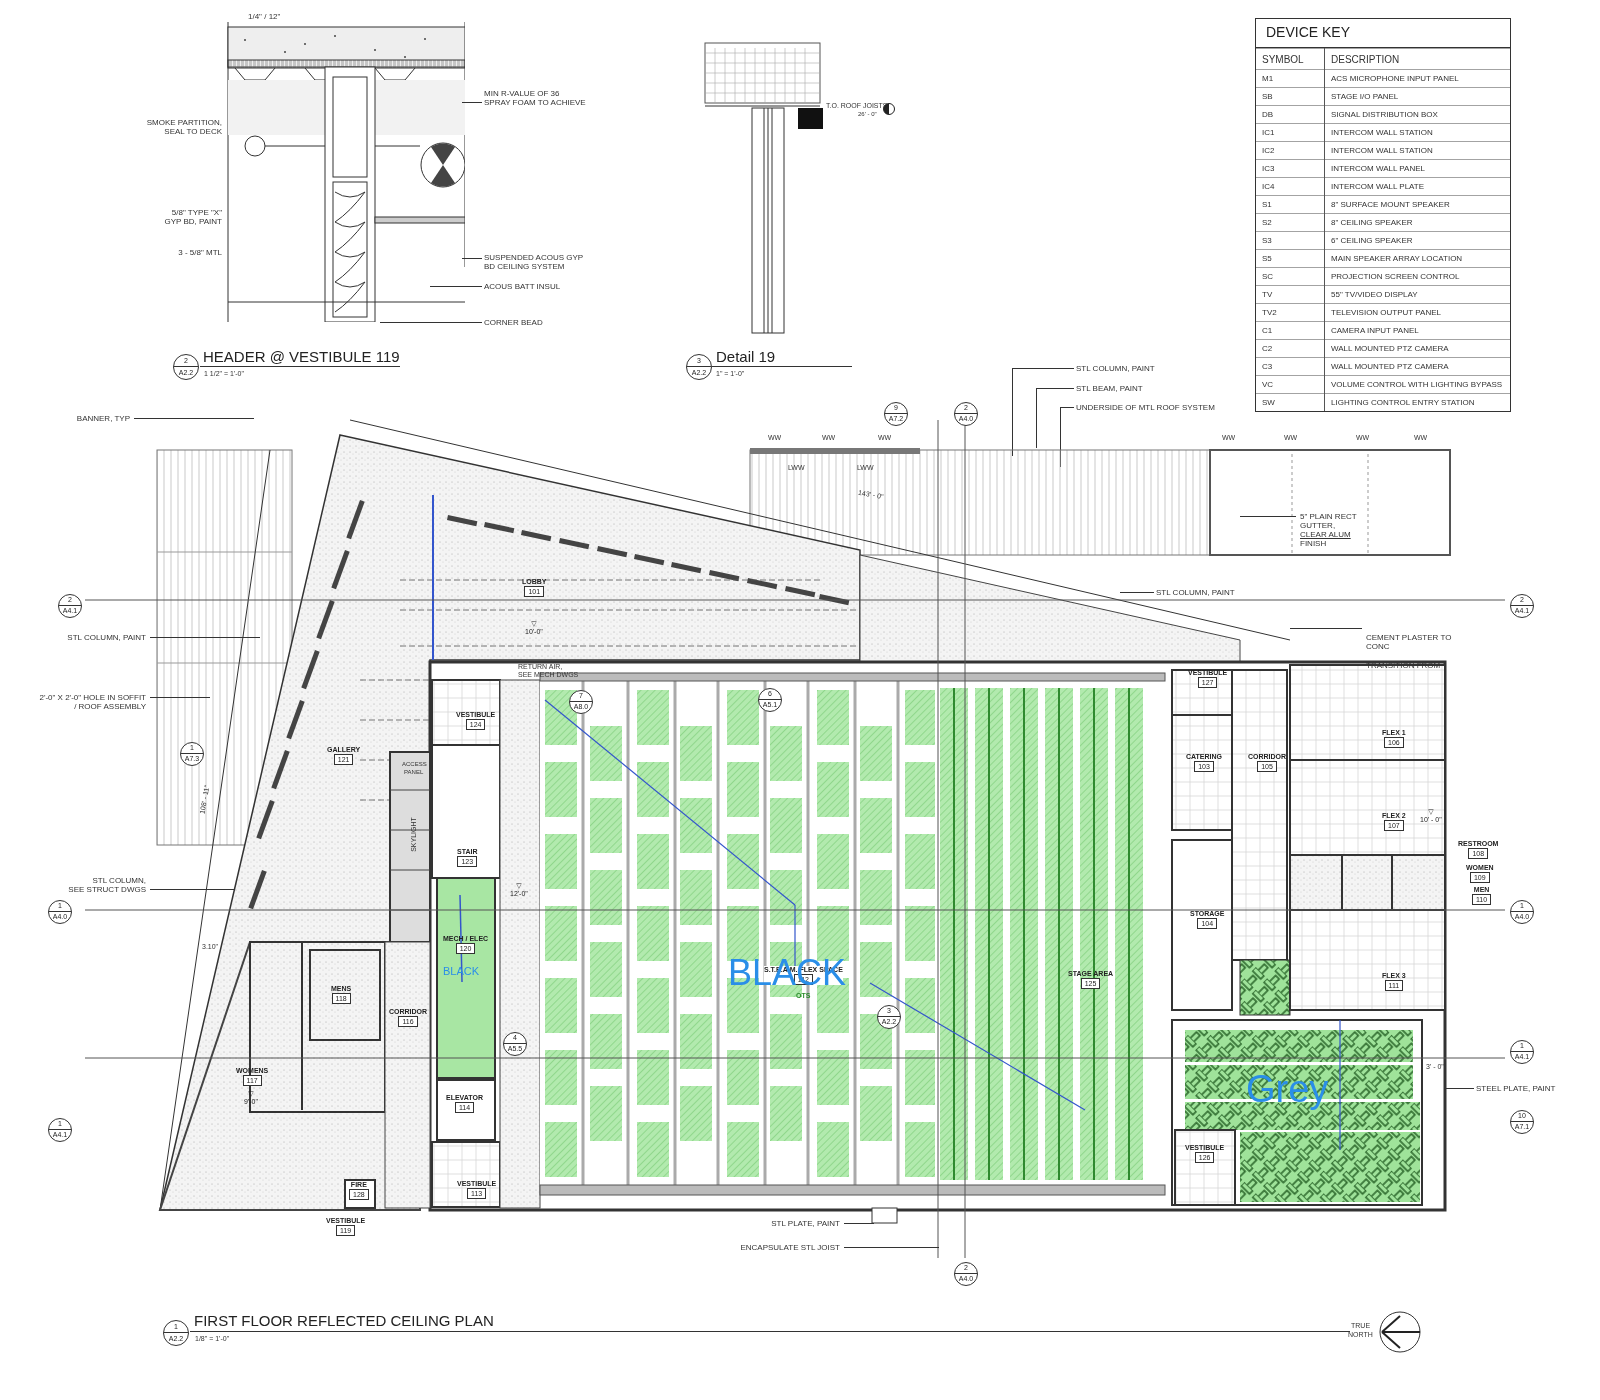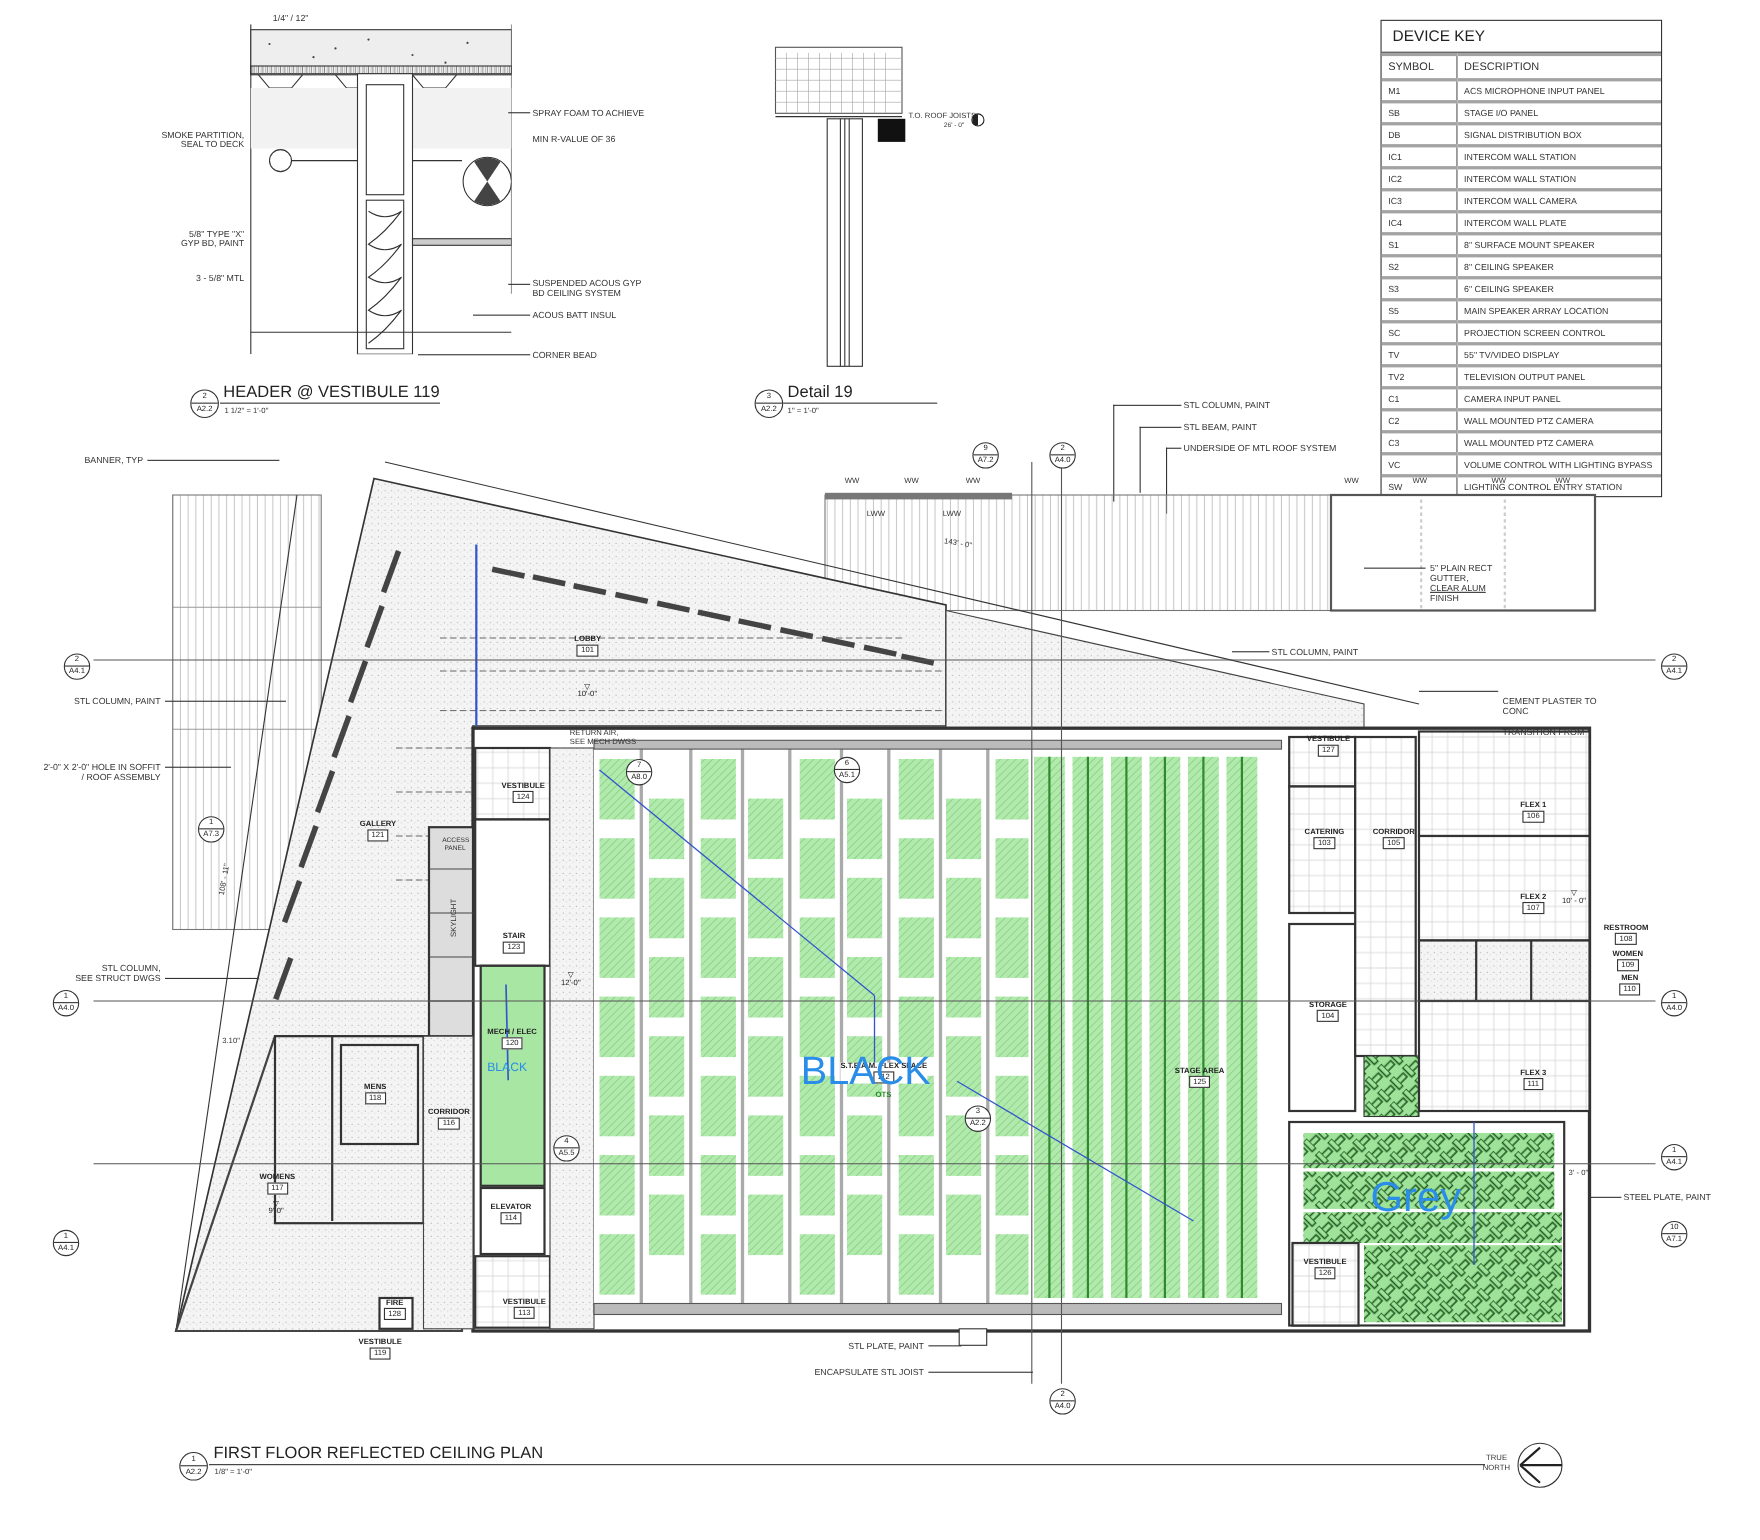--- a/index.html
+++ b/index.html
@@ -9,21 +9,21 @@
   .tr{text-align:right;}
   .tag{position:absolute;font-size:7px;font-weight:bold;color:#222;text-align:center;white-space:nowrap;}
   .tag .num{display:block;margin:1px auto 0;border:1px solid #333;font-weight:normal;padding:0 3px;width:max-content;background:#fff;line-height:9px;}
   .title-big{position:absolute;font-size:15px;color:#222;white-space:nowrap;}
   .scale{position:absolute;font-size:7px;color:#333;}
   .bubble{position:absolute;width:24px;height:24px;border:1px solid #333;border-radius:50%;background:#fff;font-size:7px;text-align:center;line-height:11px;}
   .bubble .top{display:block;border-bottom:1px solid #333;height:11px;}
   .key{position:absolute;left:1255px;top:18px;width:254px;border:1.5px solid #333;background:#fff;}
   .key .hd{font-size:14px;padding:5px 10px;border-bottom:1px solid #333;height:18px;}
   .key table{width:100%;border-collapse:collapse;}
-  .key td{border-top:3px solid #a3a3a3;font-size:8px;padding:0 6px;height:17px;color:#333;}
+  .key td{border-top:1px solid #a3a3a3;font-size:8px;padding:0 6px;height:17px;color:#333;}
   .key td.sym{width:56px;border-right:1px solid #555;}
   .key tr.colhd td{font-size:10px;height:20px;}
   .ld{position:absolute;height:0;border-top:1px solid #333;}
   .lv{position:absolute;width:0;border-left:1px solid #333;}
   .marker{position:absolute;width:22px;height:22px;border:1px solid #333;border-radius:50%;background:#fff;font-size:7px;line-height:10px;text-align:center;}
   .marker span{display:block;}
   .marker .a{border-bottom:1px solid #333;}
   .overlay-label{position:absolute;font-family:"Liberation Sans",sans-serif;color:#2a8ee8;}
 </style>
 </head>
@@ -54,21 +54,21 @@
         <tr>
           <td class="sym">IC1</td>
           <td>INTERCOM WALL STATION</td>
         </tr>
         <tr>
           <td class="sym">IC2</td>
           <td>INTERCOM WALL STATION</td>
         </tr>
         <tr>
           <td class="sym">IC3</td>
-          <td>INTERCOM WALL CAMERA</td>
+          <td>INTERCOM WALL PANEL</td>
         </tr>
         <tr>
           <td class="sym">IC4</td>
           <td>INTERCOM WALL PLATE</td>
         </tr>
         <tr>
           <td class="sym">S1</td>
           <td>8" SURFACE MOUNT SPEAKER</td>
         </tr>
         <tr>
@@ -155,21 +155,21 @@
     </defs>
   </svg>
 </div>
 <div class="t" style="left:248px;top:12px;">1/4" / 12"</div>
 <div class="t tr" style="left:128px;top:118px;width:94px;">SMOKE PARTITION,</div>
 <div class="t tr" style="left:128px;top:127px;width:94px;">SEAL TO DECK</div>
 <div class="t tr" style="left:128px;top:208px;width:94px;">5/8" TYPE "X"</div>
 <div class="t tr" style="left:128px;top:217px;width:94px;">GYP BD, PAINT</div>
 <div class="t tr" style="left:128px;top:248px;width:94px;">3 - 5/8" MTL</div>
 <div class="t" style="left:484px;top:98px;">SPRAY FOAM TO ACHIEVE</div>
-<div class="t" style="left:484px;top:122px;">MIN R-VALUE OF 36</div>
+<div class="t" style="left:484px;top:89px;">MIN R-VALUE OF 36</div>
 <div class="t" style="left:484px;top:253px;">SUSPENDED ACOUS GYP</div>
 <div class="t" style="left:484px;top:262px;">BD CEILING SYSTEM</div>
 <div class="t" style="left:484px;top:282px;">ACOUS BATT INSUL</div>
 <div class="t" style="left:484px;top:318px;">CORNER BEAD</div>
 <div class="ld" style="left:462px;top:102px;width:20px;"></div>
 <div class="ld" style="left:462px;top:258px;width:20px;"></div>
 <div class="ld" style="left:430px;top:286px;width:52px;"></div>
 <div class="ld" style="left:380px;top:322px;width:102px;"></div>
 
 <div class="bubble" style="left:173px;top:354px;">

